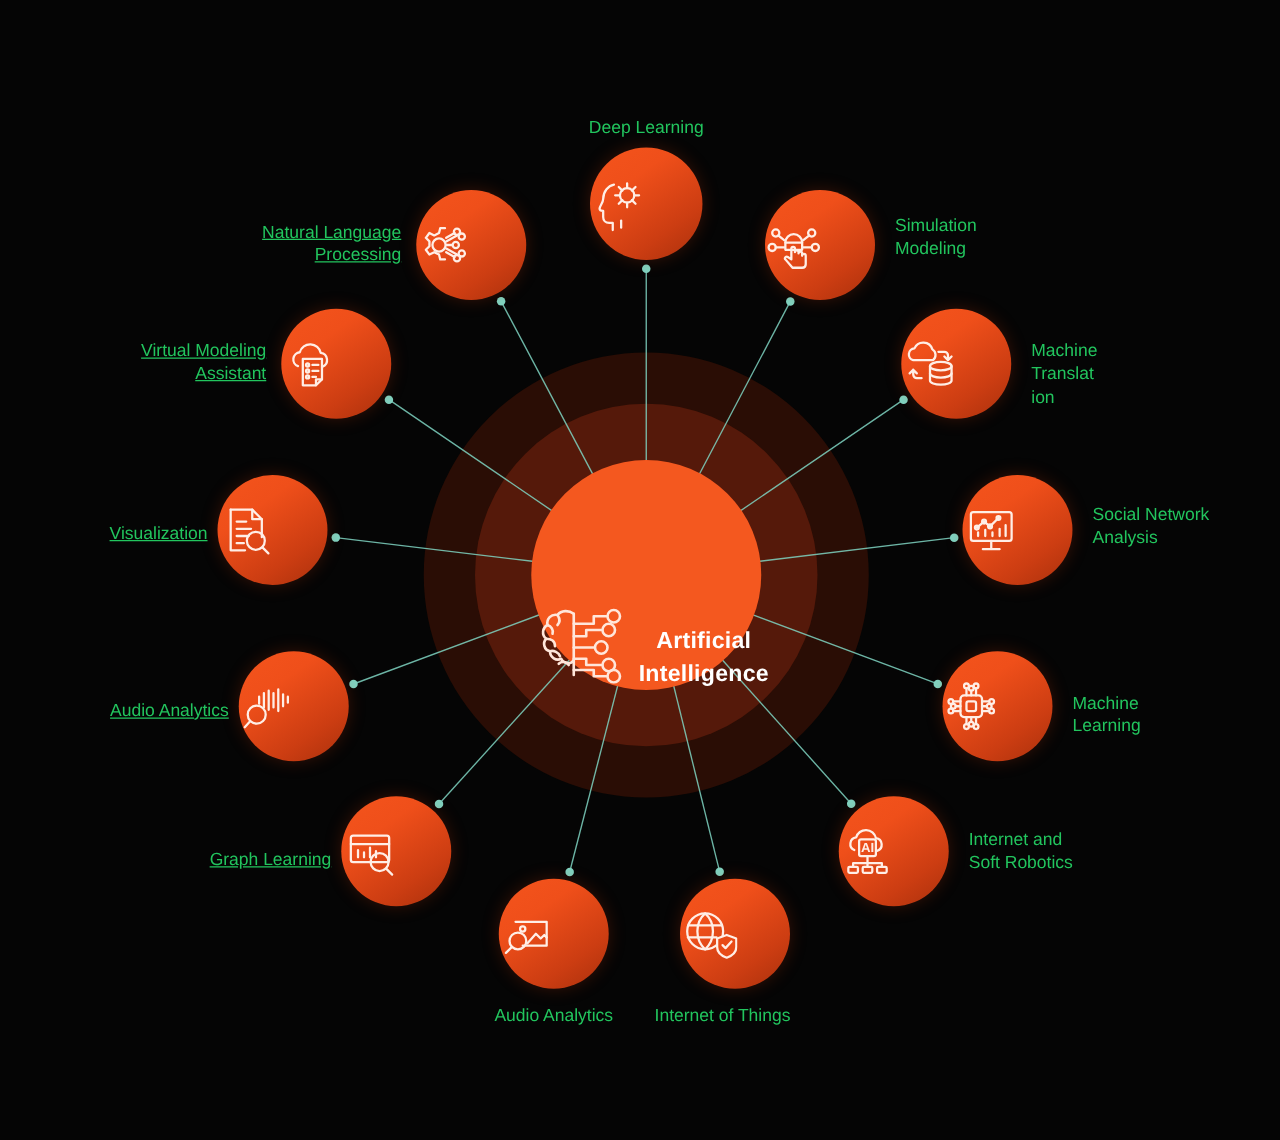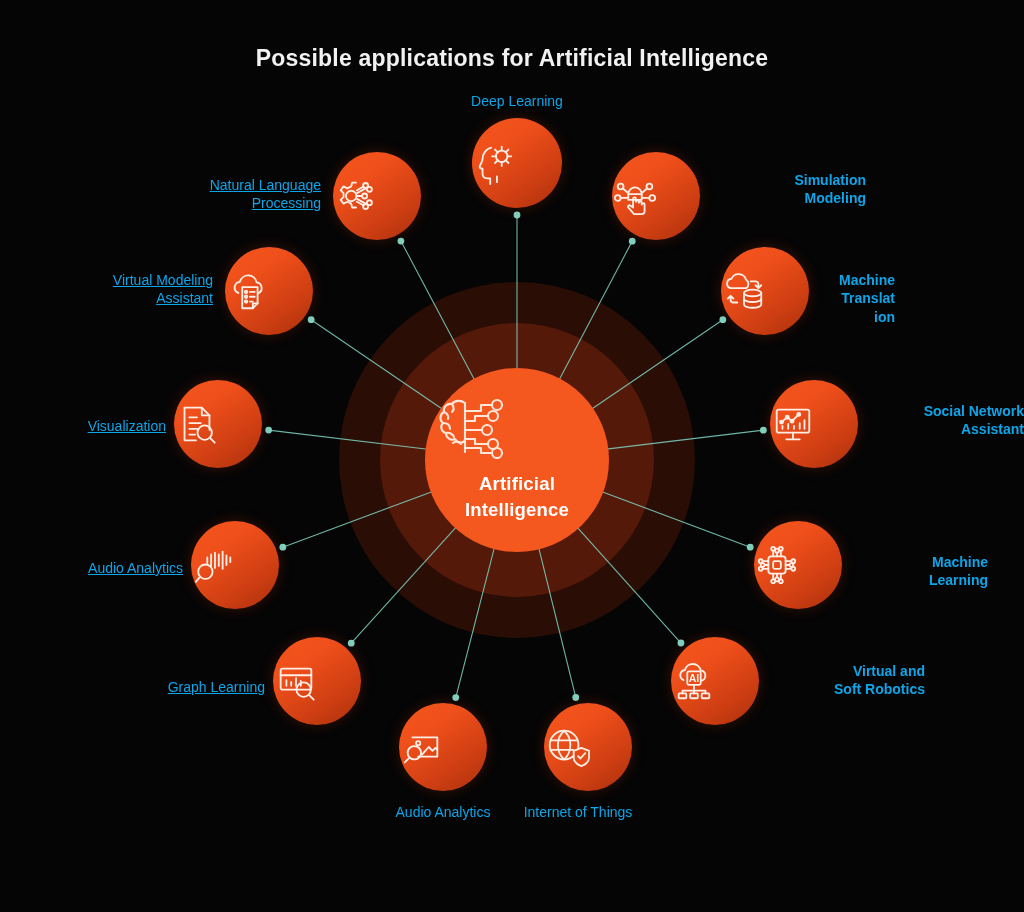--- a/index.html
+++ b/index.html
@@ -47,50 +47,49 @@
     align-items: center;
     justify-content: flex-start;
     box-shadow: 0 0 14px rgba(180,50,10,0.28);
   }
   .node svg { display: block; }
   .center-node {
     position: absolute;
     border-radius: 50%;
     background: #f4581f;
     display: flex;
-    flex-direction: column;
-    align-items: flex-start;
+    flex-direction: row;
+    align-items: flex-end;
     justify-content: center;
   }
   .center-label {
     margin-top: 8px;
     color: #ffffff;
     font-size: 18.5px;
     font-weight: bold;
     line-height: 1.42;
     text-align: center;
     letter-spacing: 0.2px;
   }
   .lbl {
     position: absolute;
-    color: #0ea5e9;
+    color: #22c55e;
     font-size: 14px;
     line-height: 1.32;
     white-space: pre-line;
   }
   .lbl.r { text-align: right; text-decoration: underline; }
-  .lbl.l { text-align: right; font-weight: bold; }
+  .lbl.l { text-align: left; }
   .lbl.c { text-align: center; }
 </style>
 </head>
 <body>
 
 <div id="stage">
 
-  <div id="title">Possible applications for Artificial Intelligence</div>
 
   <svg class="layer" id="rings-layer">
       <circle cx="517" cy="460" r="178" fill="#2a0d05"></circle>
       <circle cx="517" cy="460" r="137" fill="#55190a"></circle>
     </svg>
 
   <svg class="layer" id="links-layer">
       <line x1="517" y1="370" x2="517" y2="215" stroke="#7fd4c2" stroke-width="1.1" opacity="0.85"></line>
       <circle cx="517" cy="215" r="3.4" fill="#7fd4c2"></circle>
       <line x1="558.9296109510852" y1="380.3639043806727" x2="632.2398871277184" y2="241.1271208509521" stroke="#7fd4c2" stroke-width="1.1" opacity="0.85"></line>
@@ -192,21 +191,21 @@
       <path d="M12 22l6-5l5 4l7-7"></path>
       <circle cx="12" cy="22" r="1.6"></circle>
             <circle cx="18" cy="17" r="1.6"></circle>
       <circle cx="23" cy="21" r="1.6"></circle>
             <circle cx="30" cy="14" r="1.6"></circle>
       <path d="M13 29v-3M19 29v-5M25 29v-3M31 29v-6M36 29v-9"></path>
     </svg>
         </span>
       </div>
       <div class="lbl l" style="width: 150px; top: 402px; left: 874px;">Social Network
-Assistant</div>
+Analysis</div>
       <div class="node" style="width: 88px; height: 88px; left: 754px; top: 521px;">
         <span>
           <svg width="46" height="46" viewBox="0 0 48 48" fill="none" stroke="#ffeee6" stroke-width="1.9" stroke-linecap="round" stroke-linejoin="round">
       <rect x="15" y="15" width="18" height="18" rx="3"></rect>
       <rect x="20" y="20" width="8" height="8" rx="1.6"></rect>
       <path d="M20 15v-6M24 15v-4M28 15v-6M20 33v6M24 33v4M28 33v6M15 20H9M15 24h-4M15 28H9M33 20h6M33 24h4M33 28h6"></path>
       <circle cx="20" cy="7" r="2"></circle>
             <circle cx="24" cy="9" r="2"></circle>
             <circle cx="28" cy="7" r="2"></circle>
       <circle cx="20" cy="41" r="2"></circle>
@@ -229,21 +228,21 @@
       <path d="M13 23a5.5 5.5 0 0 1 1.5-10.5A8.5 8.5 0 0 1 31 13a5.5 5.5 0 0 1 1 10.7"></path>
       <rect x="17" y="14" width="14" height="14" rx="1.6"></rect>
       <text x="24" y="25" font-family="Liberation Sans, sans-serif" font-size="11" font-weight="bold" fill="#ffeee6" stroke="none" text-anchor="middle">AI</text>
       <path d="M24 28v6M12 34h24M12 34v3M24 34v3M36 34v3"></path>
       <rect x="8" y="37" width="8" height="5" rx="1"></rect>
       <rect x="20" y="37" width="8" height="5" rx="1"></rect>
       <rect x="32" y="37" width="8" height="5" rx="1"></rect>
     </svg>
         </span>
       </div>
-      <div class="lbl l" style="width: 150px; top: 662px; left: 775px;">Virtual and
+      <div class="lbl l" style="width: 150px; top: 662px; left: 775px;">Internet and
 Soft Robotics</div>
       <div class="node" style="width: 88px; height: 88px; left: 544px; top: 703px;">
         <span>
           <svg width="46" height="46" viewBox="0 0 48 48" fill="none" stroke="#ffeee6" stroke-width="1.9" stroke-linecap="round" stroke-linejoin="round">
       <circle cx="21" cy="22" r="15"></circle>
       <path d="M21 7c-4.5 4-6.5 9.5-6.5 15S16.5 33 21 37c4.5-4 6.5-9.5 6.5-15S25.5 11 21 7z"></path>
       <path d="M7 17h28M6.5 27h24"></path>
       <path d="M39 25l-8 3v7c0 4.5 4 7.5 8 9c4-1.5 8-4.5 8-9v-7z" fill="#e84a16"></path>
       <path d="M35.5 33.5l2.5 2.5l5-5.5"></path>
     </svg>

